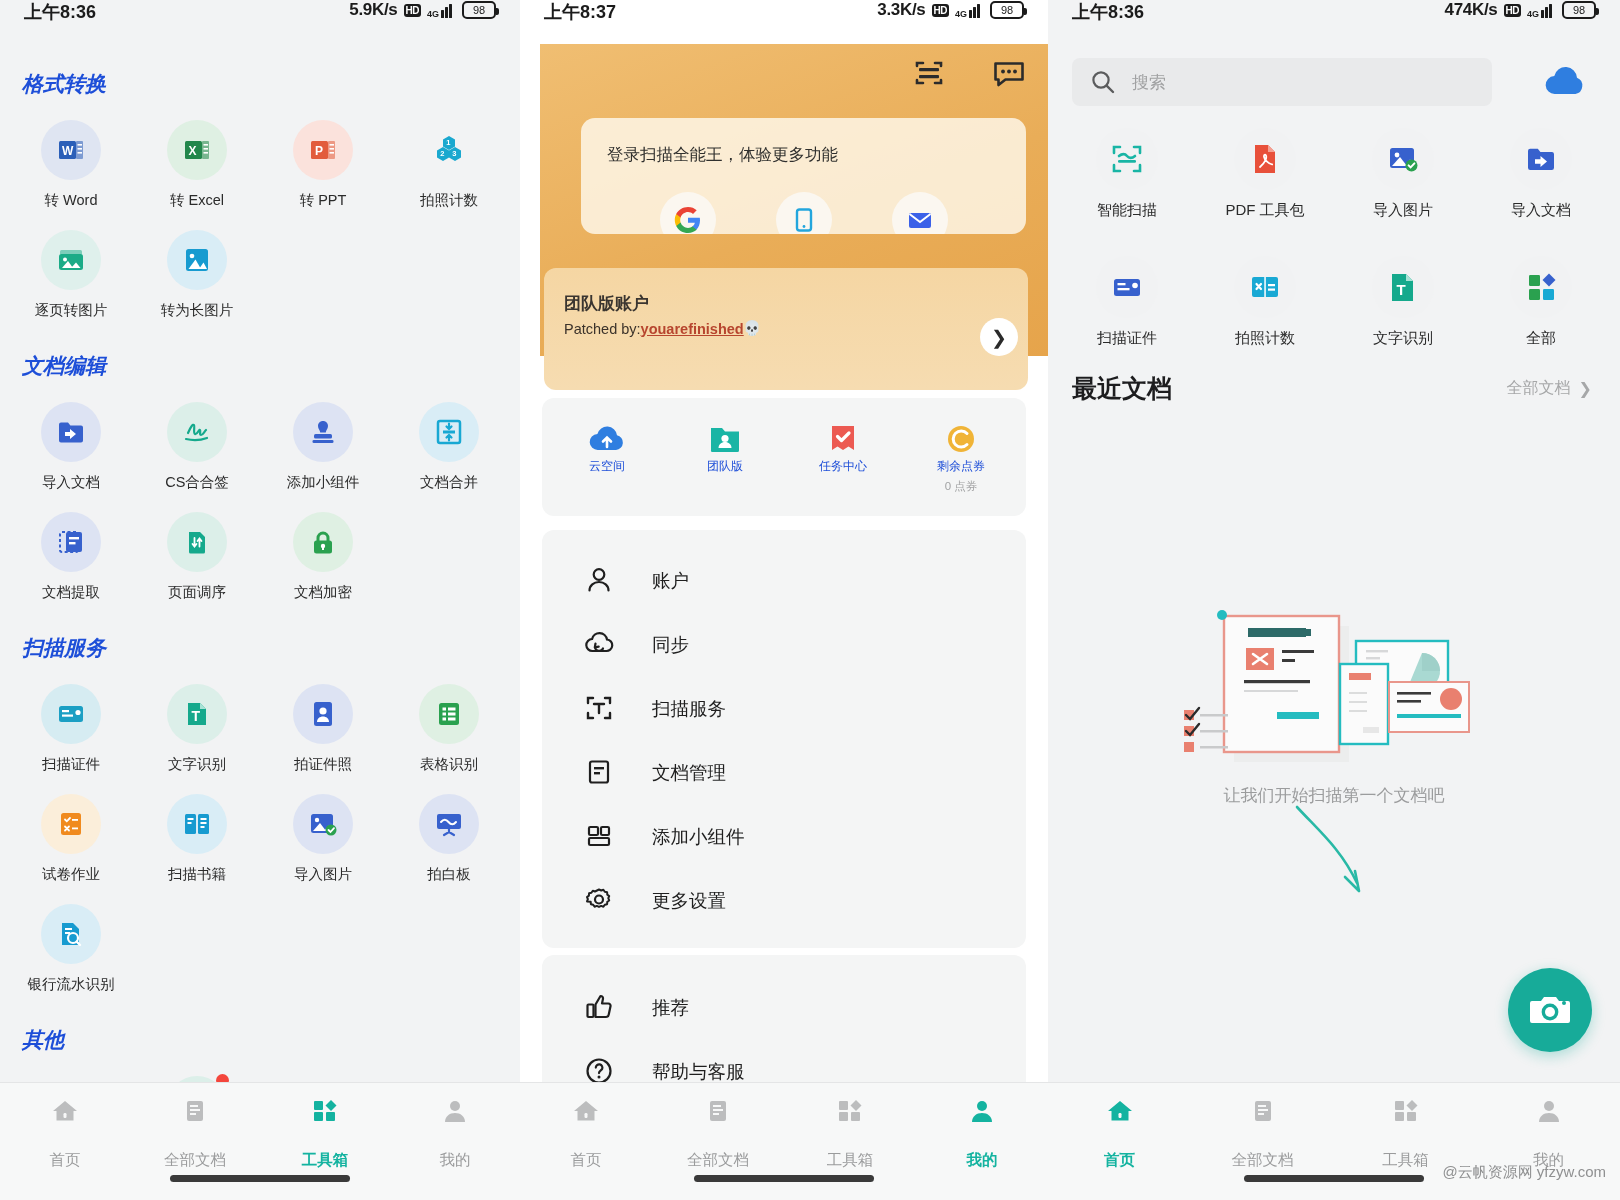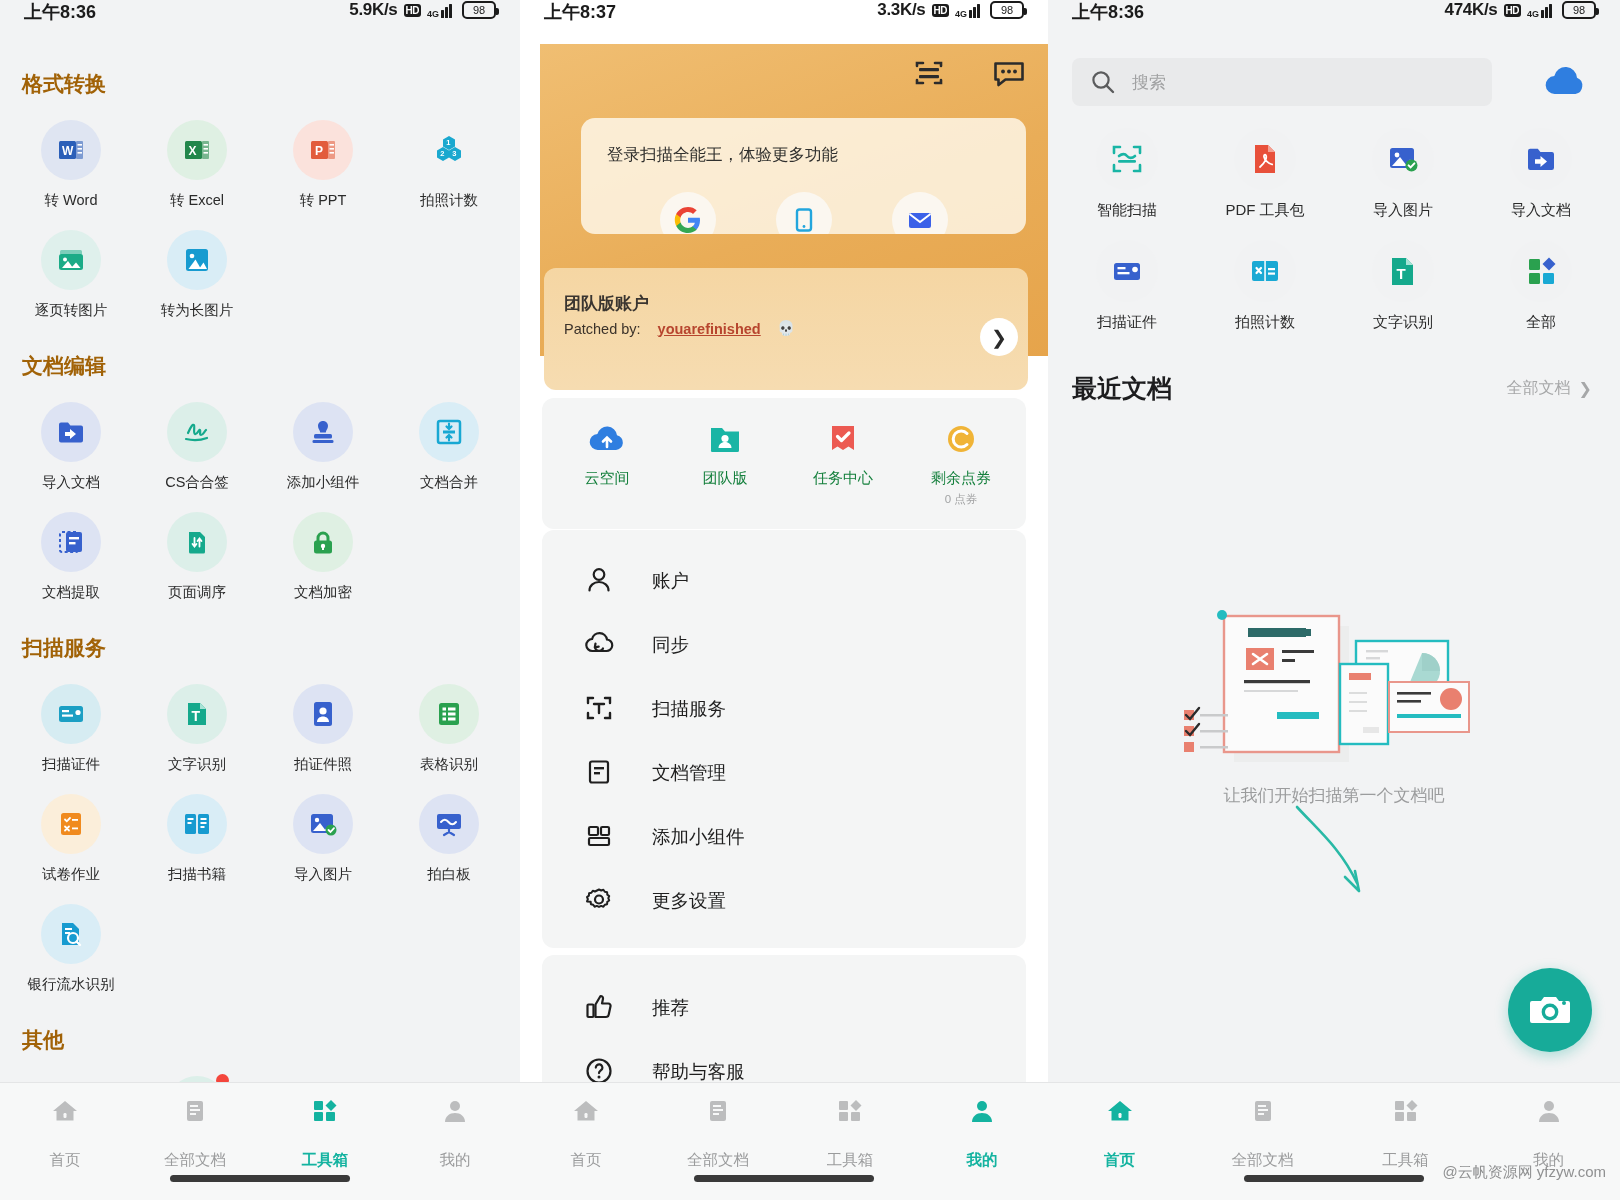--- a/index.html
+++ b/index.html
@@ -38,21 +38,21 @@
   .sig i:nth-child(4) { height: 14px; }
   .net-label { font-size: 9px; font-weight: bold; line-height: 8px; margin-right: 1px; }
   .batt {
     border: 2px solid #1b1b1b; border-radius: 5px; width: 34px; height: 18px;
     display: flex; align-items: center; justify-content: center;
     font-size: 11px; font-weight: normal; position: relative;
   }
   .batt::after { content:""; position:absolute; right:-5px; top:5px; width:3px; height:7px; background:#1b1b1b; border-radius:0 2px 2px 0; }
 
   
-  .sec-title { font-size: 21px; font-weight: bold; color: #a16207; padding: 26px 0 4px 22px; }
+  .sec-title { font-size: 21px; font-weight: bold; color: #1d4ed8; padding: 26px 0 4px 22px; font-style: italic; }
   .grid4 { display: grid; grid-template-columns: repeat(4, 1fr); row-gap: 4px; padding: 8px 8px 0 8px; }
   .tool { display: flex; flex-direction: column; align-items: center; padding: 10px 0 6px; position: relative; }
   .tool .bubble {
     width: 60px; height: 60px; border-radius: 50%;
     display: flex; align-items: center; justify-content: center; position: relative;
   }
   .tool .lbl { font-size: 14.5px; color: #2b2b2b; margin-top: 11px; white-space: nowrap; }
   .dot-badge { position: absolute; top: -2px; right: -2px; width: 13px; height: 13px; border-radius: 50%; background: #f4463c; }
 
   
@@ -79,44 +79,44 @@
   .login-card {
     position: absolute; top: 118px; left: 61px; right: 22px; height: 116px;
     background: rgba(255,252,244,.78); border-radius: 14px; z-index: 5; padding: 26px 26px 12px 26px;
     overflow: hidden;
   }
   .login-card .lc-title { font-size: 16.5px; color: #30302e; font-weight: 500; }
   .lc-btns { display: flex; gap: 60px; justify-content: center; margin-top: 26px; }
   .lc-btn { width: 56px; height: 56px; border-radius: 50%; background: #fbf7f0; display: flex; align-items: center; justify-content: center; }
   .team-card { position: absolute; top: 292px; left: 44px; right: 22px; z-index: 6; }
   .team-title { font-size: 17px; font-weight: bold; color: #3a3530; }
-  .team-sub { font-size: 14.5px; color: #3b322a; margin-top: 5px; display: flex; align-items: center; gap: 17px; }
+  .team-sub { font-size: 14.5px; color: #3b322a; margin-top: 5px; display: flex; align-items: center; gap: 0; }
   .team-sub a { color: #b7452e; text-decoration: underline; font-weight: bold; }
   .team-arrow {
     position: absolute; right: 30px; top: 318px; width: 38px; height: 38px; border-radius: 50%;
     background: #fff; display: flex; align-items: center; justify-content: center; z-index: 7; font-size: 19px; color: #2a2a2a;
   }
   .quick-card { position: absolute; top: 398px; left: 22px; right: 22px; background: #f4f5f5; border-radius: 12px; padding: 24px 6px 22px; }
   .quick-row { display: flex; }
   .quick { flex: 1; display: flex; flex-direction: column; align-items: center; }
-  .quick .ql { font-size: 15px; color: #15803d; margin-top: 13px; }
+  .quick .ql { font-size: 12px; color: #1d4ed8; margin-top: 2px; }
   .quick .qs { font-size: 11.5px; color: #a2a3a4; margin-top: 4px; }
   .menu-card { position: absolute; top: 530px; left: 22px; right: 22px; background: #f4f5f5; border-radius: 12px; padding: 18px 0 16px; }
   .menu-card.second { top: 955px; padding: 20px 0 10px; }
   .mrow { display: flex; align-items: center; height: 64px; padding-left: 42px; gap: 38px; }
   .mrow .mlbl { font-size: 18.5px; color: #1f1f1f; }
 
   
   .searchbar {
     position: absolute; top: 58px; left: 24px; width: 420px; height: 48px;
     background: #e9eaeb; border-radius: 8px; display: flex; align-items: center; padding-left: 18px; gap: 16px;
   }
   .searchbar .sph { font-size: 17px; color: #a0a1a2; }
   .cloud-ic { position: absolute; top: 64px; right: 30px; }
-  .p3grid { position: absolute; top: 120px; left: 0; right: 0; display: grid; grid-template-columns: repeat(4,1fr); row-gap: 4px; padding: 0 10px; }
+  .p3grid { position: absolute; top: 120px; left: 0; right: 0; display: grid; grid-template-columns: repeat(4,1fr); row-gap: 20px; padding: 0 10px; }
   .p3tool { display: flex; flex-direction: column; align-items: center; padding: 8px 0; }
   .p3tool .bub { width: 62px; height: 62px; border-radius: 50%; background: #f1f2f3; display: flex; align-items: center; justify-content: center; }
   .p3tool .lbl { font-size: 15px; color: #2b2b2b; margin-top: 11px; white-space: nowrap; }
   .recent-hd { position: absolute; top: 372px; left: 0; right: 0; display: flex; align-items: center; justify-content: space-between; padding: 0 28px 0 24px; }
   .recent-hd .rt { font-size: 25px; font-weight: bold; color: #1d1d1f; }
   .recent-hd .ra { font-size: 16px; color: #a6a7a8; display: flex; align-items: center; gap: 8px; }
   .empty-wrap { position: absolute; top: 600px; left: 0; right: 0; display: flex; flex-direction: column; align-items: center; }
   .empty-txt { font-size: 17px; color: #9b9c9d; margin-top: 14px; }
   .fab {
     position: absolute; right: 28px; bottom: 148px; width: 84px; height: 84px; border-radius: 50%;

